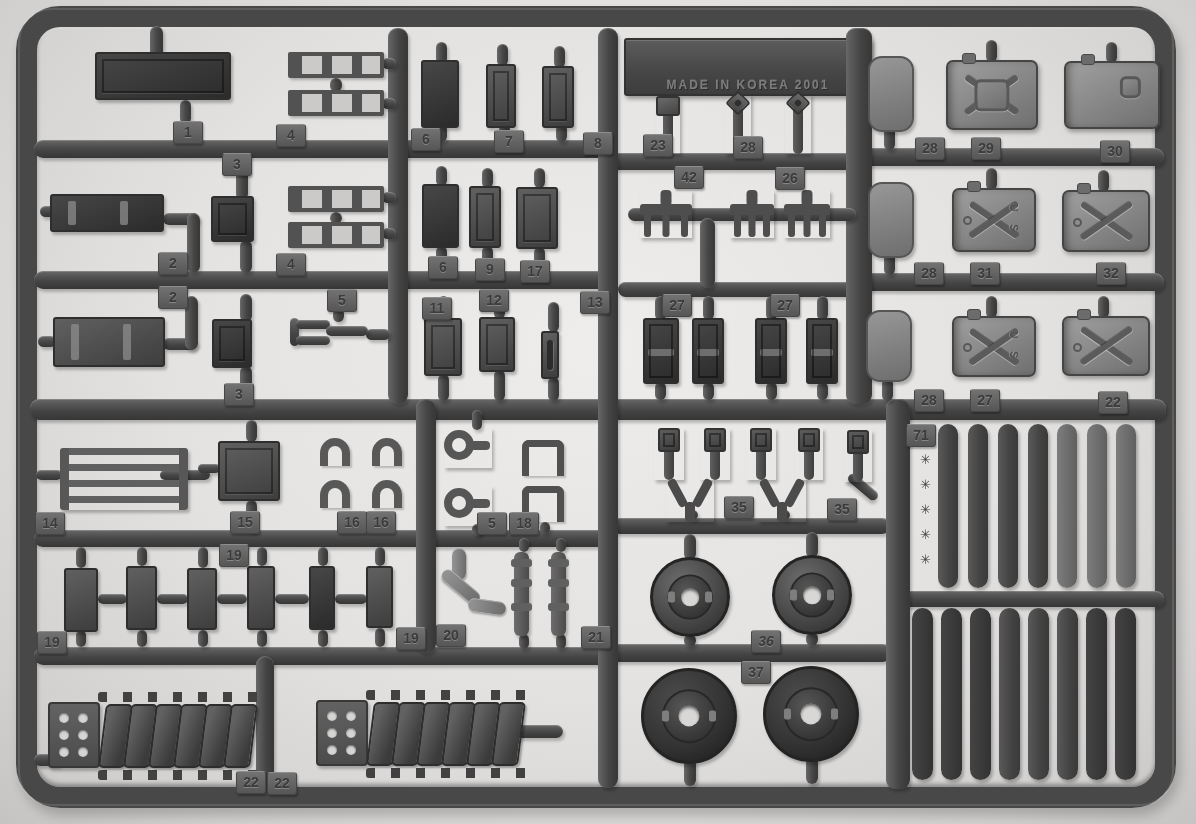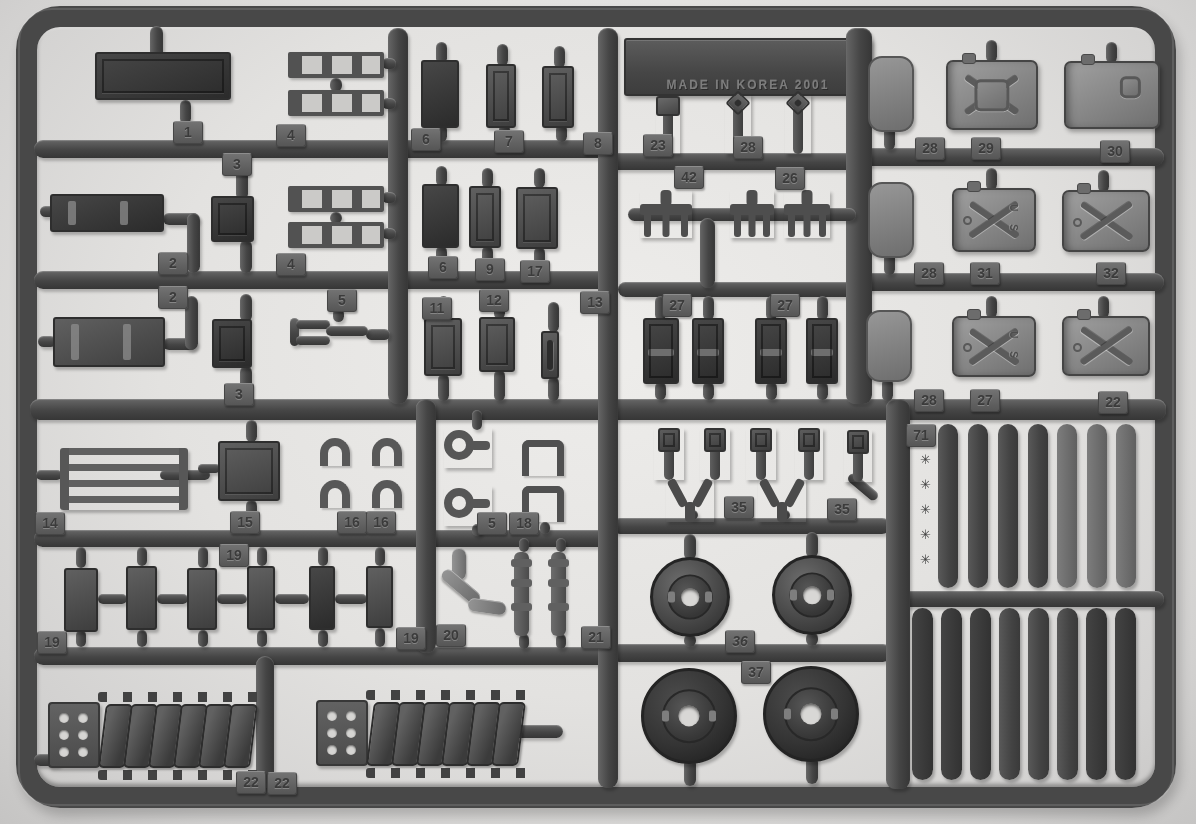--- a/index.html
+++ b/index.html
@@ -487,17 +487,17 @@
     <div class="abs tag" style="left: 366px; top: 511px;">16</div>
     <div class="abs tag" style="left: 477px; top: 512px;">5</div>
     <div class="abs tag" style="left: 509px; top: 512px;">18</div>
     <div class="abs tag" style="left: 724px; top: 496px;">35</div>
     <div class="abs tag" style="left: 827px; top: 498px;">35</div>
     <div class="abs tag" style="left: 219px; top: 544px;">19</div>
     <div class="abs tag" style="left: 37px; top: 631px;">19</div>
     <div class="abs tag" style="left: 396px; top: 627px;">19</div>
     <div class="abs tag" style="left: 436px; top: 624px;">20</div>
     <div class="abs tag" style="left: 581px; top: 626px;">21</div>
-    <div class="abs tag" style="left: 725px; top: 630px; font-style: italic;">36</div>
+    <div class="abs tag" style="left: 751px; top: 630px; font-style: italic;">36</div>
     <div class="abs tag" style="left: 741px; top: 661px;">37</div>
     <div class="abs tag" style="left: 236px; top: 771px;">22</div>
     <div class="abs tag" style="left: 267px; top: 772px;">22</div>
   </div>
 
 </body></html>

